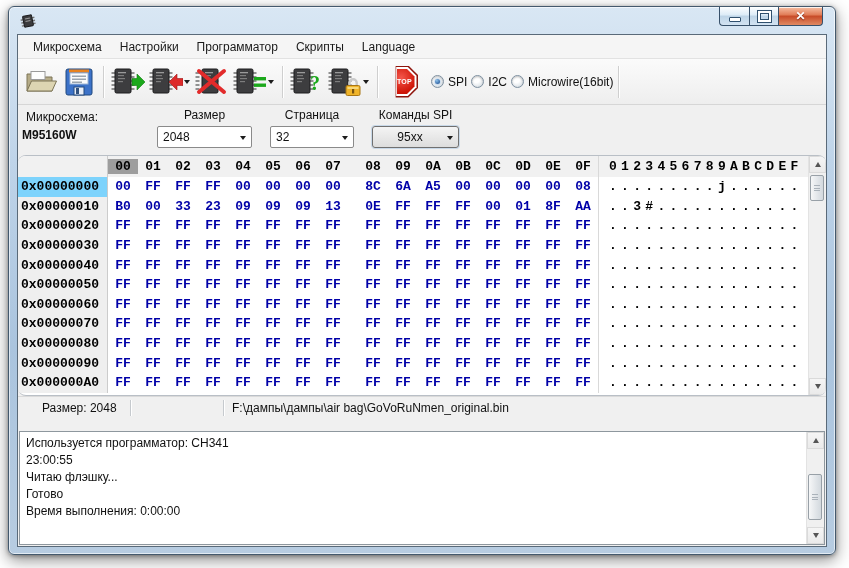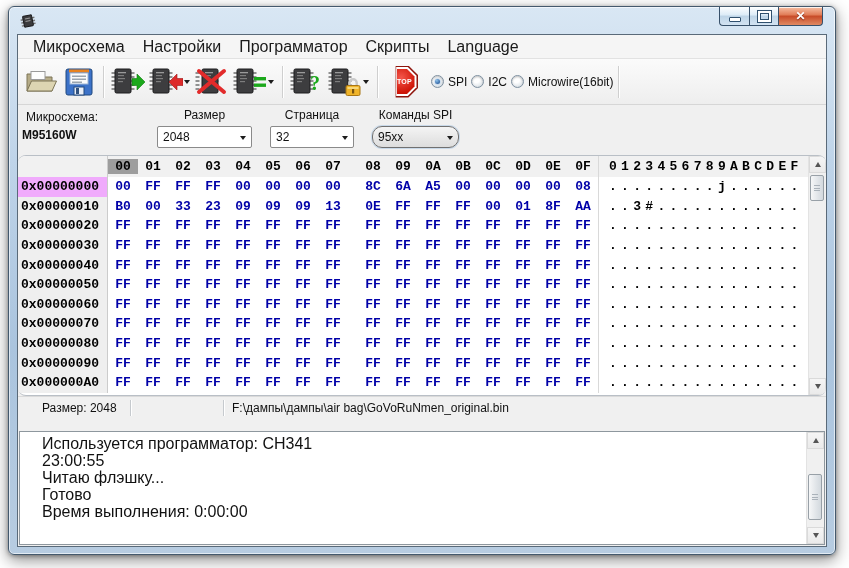--- a/index.html
+++ b/index.html
@@ -25,21 +25,21 @@
     background:linear-gradient(180deg,#f7c0a4 0%,#e07a55 45%,#c74a27 50%,#e08a63 100%);}
   .g-min{width:10px;height:3px;background:#fff;border:1px solid #30506e;border-radius:1px;margin-top:7px;}
   .g-max{width:9px;height:7px;border:2px solid #fff;box-shadow:0 0 0 1px #30506e,inset 0 0 0 1px #30506e;background:transparent;}
   .g-close{color:#fff;font-size:12px;font-weight:bold;text-shadow:0 1px 1px #7d2713;line-height:16px;}
 
   
   .client{position:absolute;left:8px;top:27px;width:808px;height:511px;background:#f0f0f0;
     border:1px solid #5a6a79;box-sizing:content-box;display:flex;flex-direction:column;}
 
   .menubar{height:23px;background:#f5f5f5;border-bottom:1px solid #e2e2e2;display:flex;align-items:center;padding-left:6px;}
-  .menu-item{padding:3px 9px;font-size:16px;color:#1a1a1a;}
+  .menu-item{padding:3px 9px;font-size:12px;color:#1a1a1a;}
 
   .toolbar{height:45px;background:linear-gradient(#fbfbfb,#eeeeee);border-bottom:1px solid #d6d6d6;
     display:flex;align-items:center;padding:0 4px;}
   .tbtn{width:38px;height:38px;display:flex;align-items:center;justify-content:center;}
   .ticon{display:flex;align-items:center;justify-content:center;}
   .tcaret{width:12px;height:38px;display:flex;align-items:center;justify-content:center;margin-left:-4px;}
   .car{display:inline-block;width:0;height:0;border:3.5px solid transparent;border-top:4.5px solid #1c1c1c;margin-top:4px;}
   .tsep{width:1px;height:32px;background:#cfcfcf;box-shadow:1px 0 0 #ffffff;margin:0 5px;}
   .radio-wrap{display:flex;align-items:flex-end;margin-left:10px;gap:4px;}
   .radio-item{display:flex;align-items:center;gap:4px;}
@@ -59,32 +59,32 @@
   .stop-t{color:#fff;font-size:7px;font-weight:bold;font-family:"Liberation Sans",sans-serif;letter-spacing:.2px;}
 
   
   .chip-panel{height:50px;position:relative;background:#f0f0f0;font-size:12px;}
   .lab{position:absolute;color:#111;}
   .val-chip{position:absolute;font-weight:bold;color:#111;}
   .combo{position:absolute;height:22px;background:#fff;border:1px solid #8a8a8a;border-radius:2px;
     display:flex;align-items:center;box-sizing:border-box;}
   .combo-val{flex:1;padding-left:5px;font-size:12px;color:#111;}
   .combo-caret{width:16px;display:flex;align-items:center;justify-content:center;}
-  .combo.gray{background:linear-gradient(#f4f4f4,#dddddd);border:1px solid #707070;border-radius:10px;
-    box-shadow:0 0 0 1px #c8d8e8;}
+  .combo.gray{background:linear-gradient(#f4f4f4,#dddddd);border:1px solid #707070;border-radius:3px;
+    box-shadow:0 0 0 1px #c8d8e8;text-align:center;}
 
   
   .hexpanel{height:239px;background:#ffffff;border-top:1px solid #b9bfc6;border-bottom:1px solid #b9bfc6;
     display:flex;overflow:hidden;border-radius:8px;}
   .hexgrid{flex:1;font-family:"Liberation Mono","DejaVu Sans Mono",monospace;font-size:13px;font-weight:bold;}
   .hexrow{display:flex;align-items:center;height:19.6px;}
   .hexhead{height:21px;background:#f1f1f1;}
   .addrcell{width:90px;height:100%;background:#efefef;border-right:1px solid #cccccc;box-sizing:border-box;
     display:flex;align-items:center;justify-content:flex-end;padding-right:8px;color:#000;}
-  .addrcell.sel{background:#f0abfc;}
+  .addrcell.sel{background:#7dd3fc;}
   .hexhead .addrcell{background:#f1f1f1;}
   .byte{width:30px;text-align:center;color:#0000A8;}
   .byte.head{color:#000;}
   .byte.selhead{background:#9d9d9d;}
   .bgap{width:10px;}
   .asep{width:1px;align-self:stretch;background:#d9d9d9;}
   .ascii{margin-left:10px;letter-spacing:4.3px;color:#000;white-space:pre;}
 
   
   .vscroll{width:17px;background:#f0f0f0;border-left:1px solid #e3e3e3;position:relative;flex:0 0 17px;}
@@ -103,21 +103,21 @@
     font-size:12px;color:#111;}
   .sb-panel1{width:112px;padding-left:24px;box-sizing:border-box;}
   .sb-panel2{width:92px;}
   .sb-panel3{flex:1;padding-left:8px;}
   .sb-sep{width:1px;height:16px;background:#c6cace;box-shadow:1px 0 0 #fff;}
 
   .splitter{height:12px;background:#f0f0f0;}
 
   
   .logpanel{flex:1;margin:0 1px 1px 1px;background:#ffffff;border:1px solid #8e979e;display:flex;overflow:hidden;}
-  .logtext{flex:1;padding:3px 6px;font-size:16px;color:#111;line-height:17px;margin-left:16px;}
+  .logtext{flex:1;padding:3px 6px;font-size:12px;color:#111;line-height:17px;}
 </style>
 </head>
 <body>
 
 <div class="screen">
   <div class="window">
 
     <div class="titlebar">
       <span class="title-icon">
         <svg width="16" height="16" viewBox="0 0 16 16">

